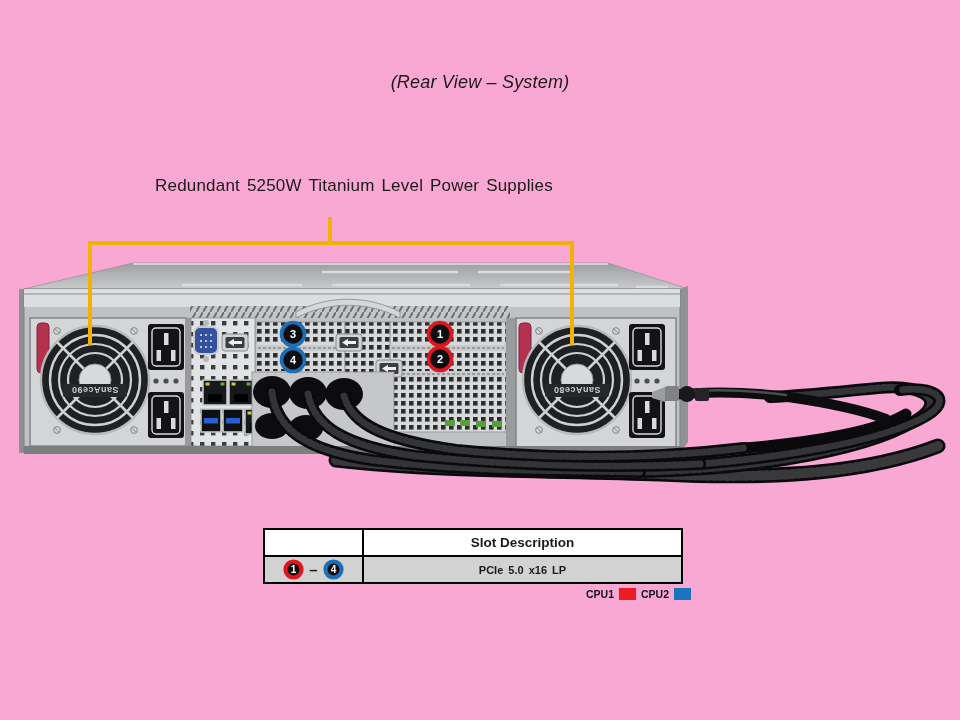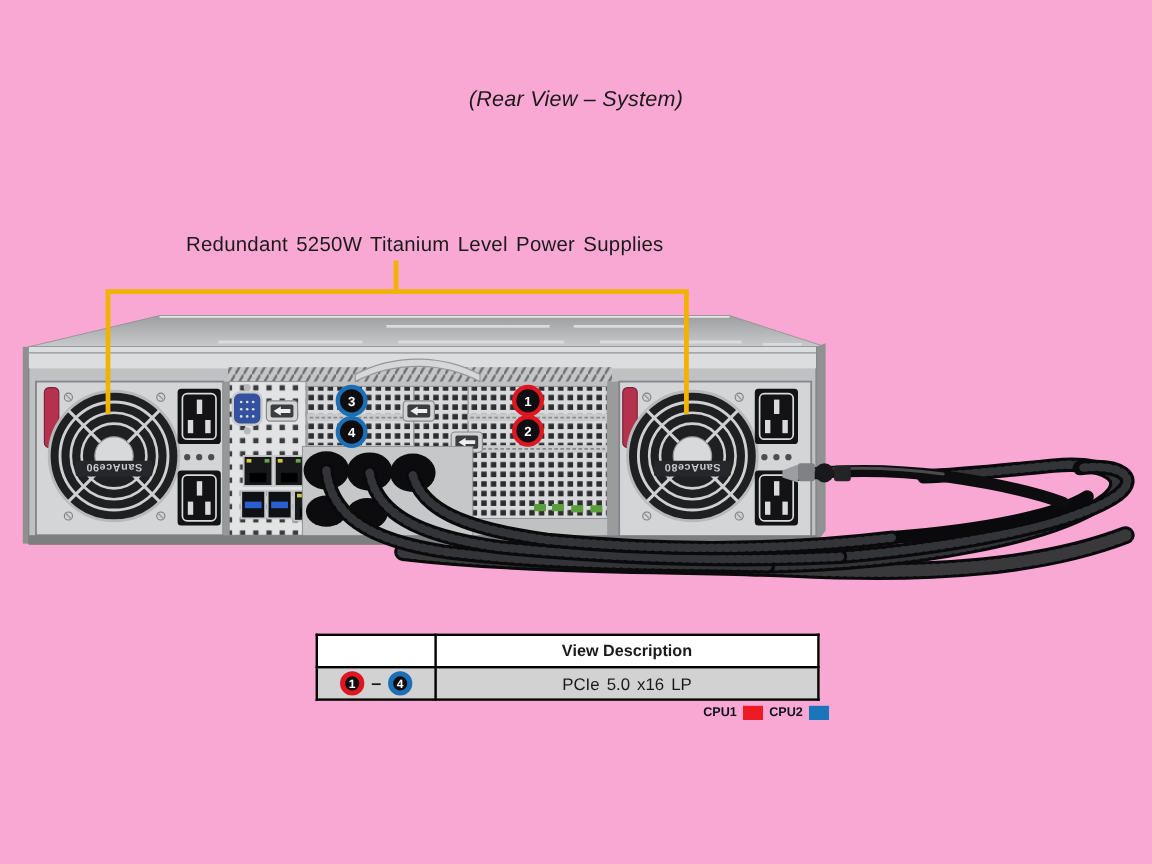--- a/index.html
+++ b/index.html
@@ -1,30 +1,30 @@
 <!DOCTYPE html>
 <html><head>
 <meta charset="utf-8">
 <style>
   html,body{margin:0;padding:0;background:#ffffff;}
   .page{position:relative;width:960px;height:720px;background:#f9a8d4;overflow:hidden;
         font-family:"Liberation Sans", sans-serif;color:#1a1a1a;}
   .title{position:absolute;top:72px;left:0;width:960px;text-align:center;
          font-size:18px;font-style:italic;letter-spacing:.2px;}
-  .callout-label{position:absolute;top:194px;left:155px;font-size:17px;letter-spacing:.2px;word-spacing:2px;}
+  .callout-label{position:absolute;top:176px;left:155px;font-size:17px;letter-spacing:.2px;word-spacing:2px;}
   .scene{position:absolute;top:0;left:0;width:960px;height:720px;}
   
   .slot-table{position:absolute;top:528px;left:263px;border-collapse:collapse;table-layout:fixed;}
   .slot-table td{border:2px solid #000;padding:0;vertical-align:middle;}
   .slot-table .c1{width:97px;}
   .slot-table .c2{width:317px;text-align:center;}
   .hdr-row td{height:25px;background:#ffffff;}
   .hdr-row .c2{font-weight:bold;font-size:13.5px;}
   .data-row td{height:25px;background:#d2d2d2;}
-  .data-row .c2{font-size:14px;word-spacing:2px;}
+  .data-row .c2{font-size:11px;word-spacing:2px;font-weight:bold;}
   .marker-cell{display:flex;align-items:center;justify-content:center;gap:2px;}
   .tdash{font-weight:bold;font-size:15px;margin:0 1px;line-height:1;}
   .mnum{font-weight:bold;font-size:10px;fill:#ffffff;font-family:"Liberation Sans",sans-serif;}
   .mnum-sm{font-weight:bold;font-size:11px;fill:#ffffff;font-family:"Liberation Sans",sans-serif;}
   
   .legend{position:absolute;top:588px;left:586px;display:flex;align-items:flex-end;gap:5px;}
   .legend .lab{font-size:10.5px;font-weight:bold;color:#10101c;}
   .fanlabel{font-weight:bold;font-size:9px;fill:#c9cacc;font-family:"Liberation Sans",sans-serif;letter-spacing:.5px;}
 </style>
 </head>
@@ -276,21 +276,21 @@
     <g fill="none" stroke-width="4">
       <path d="M330,217 L330,243" stroke="#F2B200"></path>
       <path d="M90,345 L90,243 L572,243 L572,345" stroke="#F2B200"></path>
     </g>
   </svg>
 
   <table class="slot-table">
     <tbody>
         <tr class="hdr-row">
       <td class="c1"></td>
-      <td class="c2">View Description</td>
+      <td class="c2">Slot Description</td>
     </tr>
     <tr class="data-row">
       <td class="c1">
         <div class="marker-cell">
           <svg width="25" height="25" viewBox="0 0 25 25">
             <circle cx="12.5" cy="12.5" r="8" fill="#0e0e10" stroke-width="4.2" stroke="#DE1620"></circle>
             <text class="mnum" x="12.5" y="16" text-anchor="middle">1</text>
           </svg>
           <span class="tdash">–</span>
           <svg width="25" height="25" viewBox="0 0 25 25">

